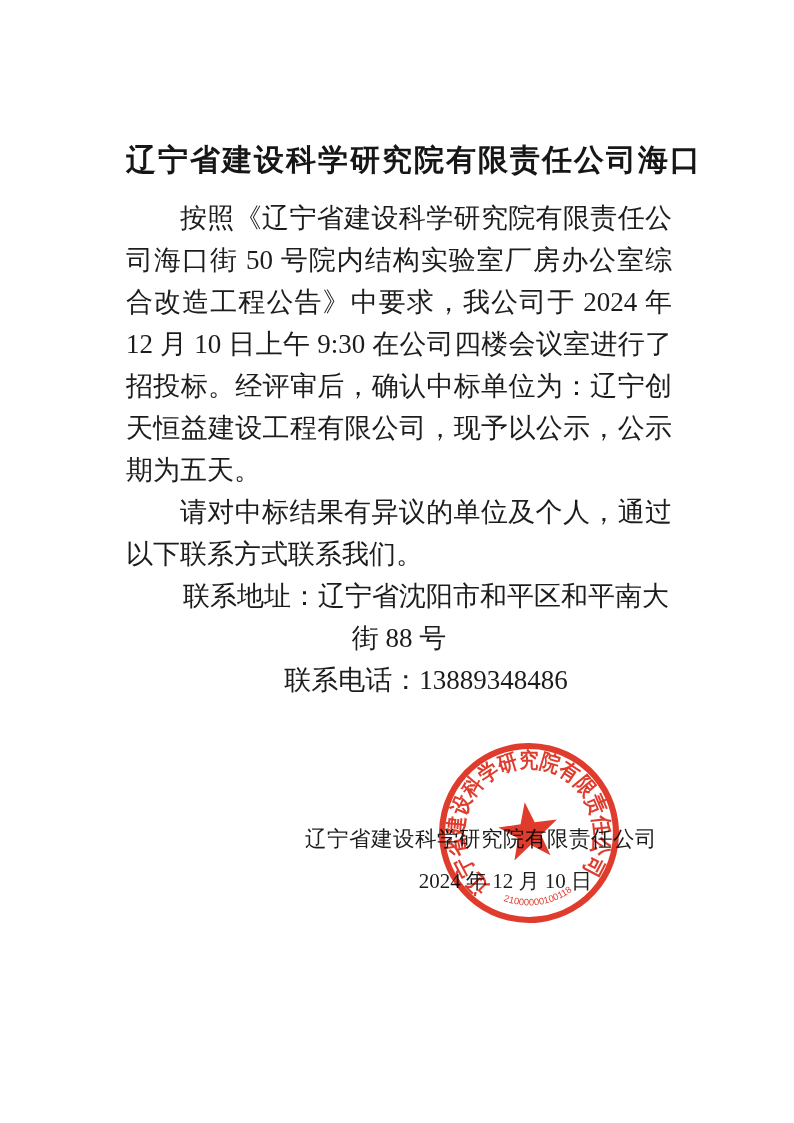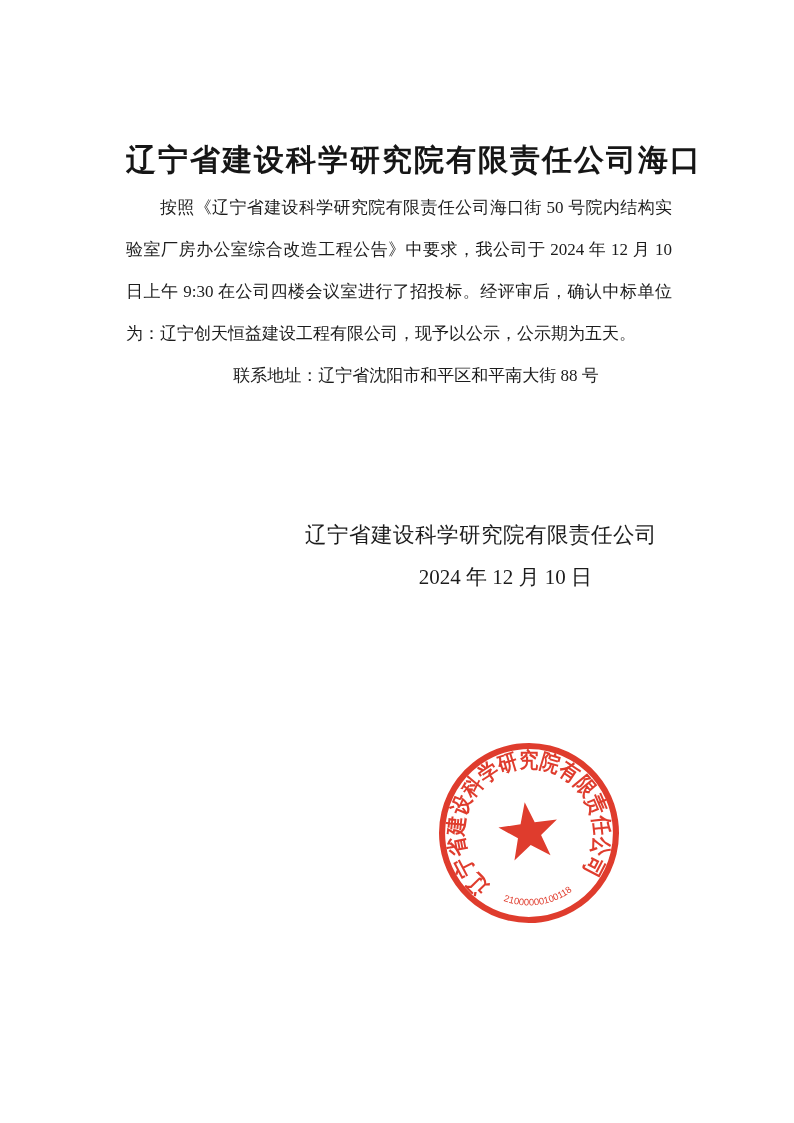--- a/index.html
+++ b/index.html
@@ -14,26 +14,26 @@
     position: absolute;
     left: 126px; top: 138px;
     width: 546px;
   }
   .title {
     font-size: 30px;
     font-weight: bold;
     line-height: 43px;
     text-align: center;
     letter-spacing: 2px;
-    margin: 0 0 6px 0;
+    margin: 0 0 16px 0;
     color: #161616;
   }
   .title div { white-space: nowrap; }
   .para {
-    font-size: 17px;
+    font-size: 27px;
     line-height: 42px;
     text-align: justify;
     text-indent: 2em;
     margin: 0;
   }
   .para.contact { text-align: center; }
   .signature-block {
     margin-top: 117px;
     position: relative;
   }
@@ -64,22 +64,24 @@
 </head>
 <body>
 
 <div class="page">
 
   <h1 class="title">
     <div>辽宁省建设科学研究院有限责任公司海口</div>
   </h1>
 
   <p class="para">按照《辽宁省建设科学研究院有限责任公司海口街 50 号院内结构实验室厂房办公室综合改造工程公告》中要求，我公司于 2024 年 12 月 10 日上午 9:30 在公司四楼会议室进行了招投标。经评审后，确认中标单位为：辽宁创天恒益建设工程有限公司，现予以公示，公示期为五天。</p>
+  <p class="para">请对中标结果有异议的单位及个人，通过以下联系方式联系我们。</p>
 
   <p class="para contact">联系地址：辽宁省沈阳市和平区和平南大街 88 号</p>
+  <p class="para contact">联系电话：13889348486</p>
 
   <div class="signature-block">
     <div class="sig-company">辽宁省建设科学研究院有限责任公司</div>
     <div class="sig-date">2024 年 12 月 10 日</div>
   </div>
 
 </div>
 
 <div class="seal">
   <svg viewBox="0 0 200 200" xmlns="http://www.w3.org/2000/svg">

